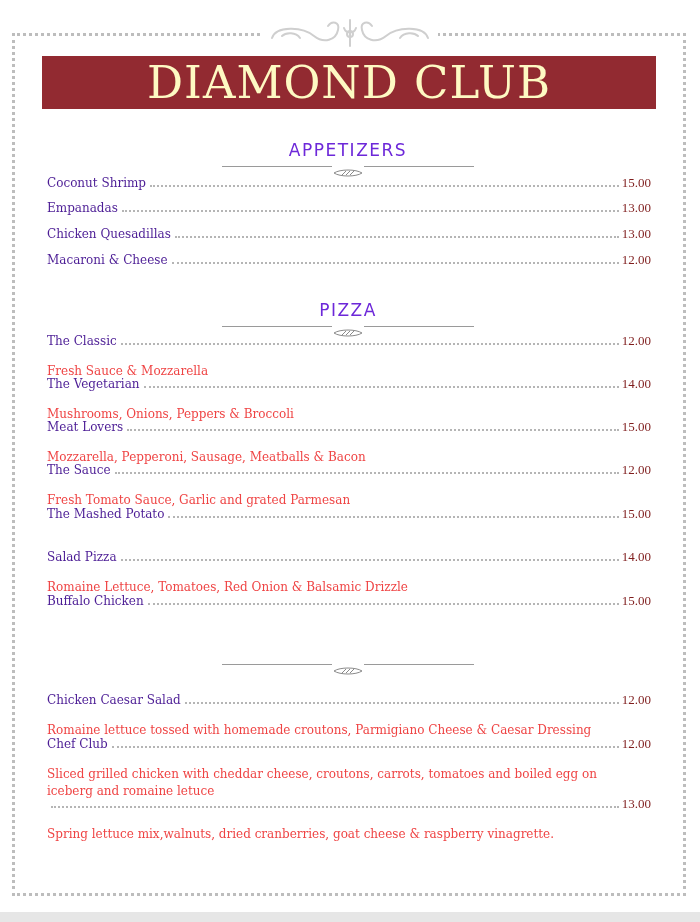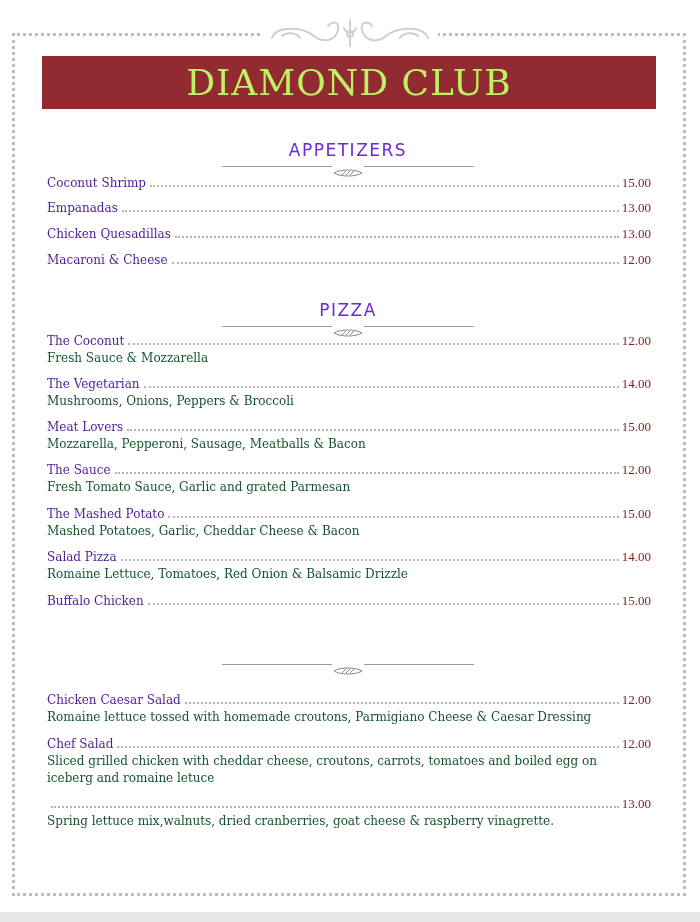--- a/index.html
+++ b/index.html
@@ -13,36 +13,36 @@
     border: 3px dotted #bdbdbd; box-sizing: border-box;
   }
   .ornament {
     position: absolute; left: 262px; top: 16px; width: 176px; height: 34px; background: #fff;
   }
   .banner {
     position: absolute; left: 42px; top: 56px; width: 614px; height: 53px;
     background: #922a31; display: flex; align-items: center; justify-content: center;
   }
   .banner-title {
-    color: #bef264; font-family: "DejaVu Serif", "Liberation Serif", serif;
-    font-size: 36px; letter-spacing: 1px; font-weight: normal; line-height: 1;
+    color: #fef9c3; font-family: "DejaVu Serif", "Liberation Serif", serif;
+    font-size: 45px; letter-spacing: 1px; font-weight: normal; line-height: 1;
   }
   .section-head { position: absolute; left: 222px; width: 252px; text-align: center; }
   .section-title {
     font-family: "DejaVu Sans", sans-serif; font-size: 17px; letter-spacing: 1.5px; color: #6d28d9; line-height: 20px;
   }
   .divider { position: relative; height: 8px; margin-top: 3px; }
   .divider .line { position: absolute; left: 0; right: 0; top: 3px; height: 1px; background: #9a9a9a; }
   .divider .swirl { position: absolute; left: 110px; top: 0; width: 32px; height: 8px; background: #fff; }
   .item { position: absolute; left: 47px; width: 604px; }
   .row { display: flex; align-items: baseline; font-size: 12.5px; line-height: 16px; }
   .name { white-space: nowrap; font-family: "DejaVu Serif", serif; font-size: 12px; color: #4c1d95; }
   .dots { flex: 1; border-bottom: 2px dotted #b5b5b5; margin: 0 3px 3px 4px; height: 1px; }
   .price { font-family: "Liberation Serif", serif; font-size: 13px; color: #7f1d1d; white-space: nowrap; }
-  .desc { font-family: "DejaVu Serif", serif; font-size: 12px; line-height: 17px; color: #14532d; margin-top: 1px; width: 580px; }
+  .desc { font-family: "DejaVu Serif", serif; font-size: 12px; line-height: 17px; color: #ef4444; margin-top: 14px; width: 580px; }
 </style>
 </head>
 <body>
 
 <div class="bottom-strip"></div>
 
 <div class="frame"></div>
 
 <div class="ornament">
   <svg width="176" height="34" viewBox="0 0 176 34">
@@ -110,21 +110,21 @@
     <div class="swirl">
       <svg width="32" height="8" viewBox="0 0 32 8">
           <path d="M2 4 C 8 0, 24 0, 30 4 C 24 8, 8 8, 2 4 Z M10 6 L14 2 M14 6 L18 2 M18 6 L22 2" fill="none" stroke="#8a8a8a" stroke-width="1"></path>
         </svg>
     </div>
   </div>
 </div>
 
 <div class="item" style="top:333px;">
   <div class="row">
-      <span class="name">The Coconut</span>
+      <span class="name">The Classic</span>
       <span class="dots"></span>
       <span class="price">12.00</span>
     </div>
   <div class="desc">Fresh Sauce &amp; Mozzarella</div>
 </div>
 <div class="item" style="top:376px;">
   <div class="row">
       <span class="name">The Vegetarian</span>
       <span class="dots"></span>
       <span class="price">14.00</span>
@@ -146,21 +146,20 @@
       <span class="price">12.00</span>
     </div>
   <div class="desc">Fresh Tomato Sauce, Garlic and grated Parmesan</div>
 </div>
 <div class="item" style="top:506px;">
   <div class="row">
       <span class="name">The Mashed Potato</span>
       <span class="dots"></span>
       <span class="price">15.00</span>
     </div>
-  <div class="desc">Mashed Potatoes, Garlic, Cheddar Cheese &amp; Bacon</div>
 </div>
 <div class="item" style="top:549px;">
   <div class="row">
       <span class="name">Salad Pizza</span>
       <span class="dots"></span>
       <span class="price">14.00</span>
     </div>
   <div class="desc">Romaine Lettuce, Tomatoes, Red Onion &amp; Balsamic Drizzle</div>
 </div>
 <div class="item" style="top:593px;">
@@ -185,21 +184,21 @@
 <div class="item" style="top:692px;">
   <div class="row">
       <span class="name">Chicken Caesar Salad</span>
       <span class="dots"></span>
       <span class="price">12.00</span>
     </div>
   <div class="desc">Romaine lettuce tossed with homemade croutons, Parmigiano Cheese &amp; Caesar Dressing</div>
 </div>
 <div class="item" style="top:736px;">
   <div class="row">
-      <span class="name">Chef Salad</span>
+      <span class="name">Chef Club</span>
       <span class="dots"></span>
       <span class="price">12.00</span>
     </div>
   <div class="desc">Sliced grilled chicken with cheddar cheese, croutons, carrots, tomatoes and boiled egg on iceberg and romaine letuce</div>
 </div>
 <div class="item" style="top:796px;">
   <div class="row">
       <span class="dots"></span>
       <span class="price">13.00</span>
     </div>

